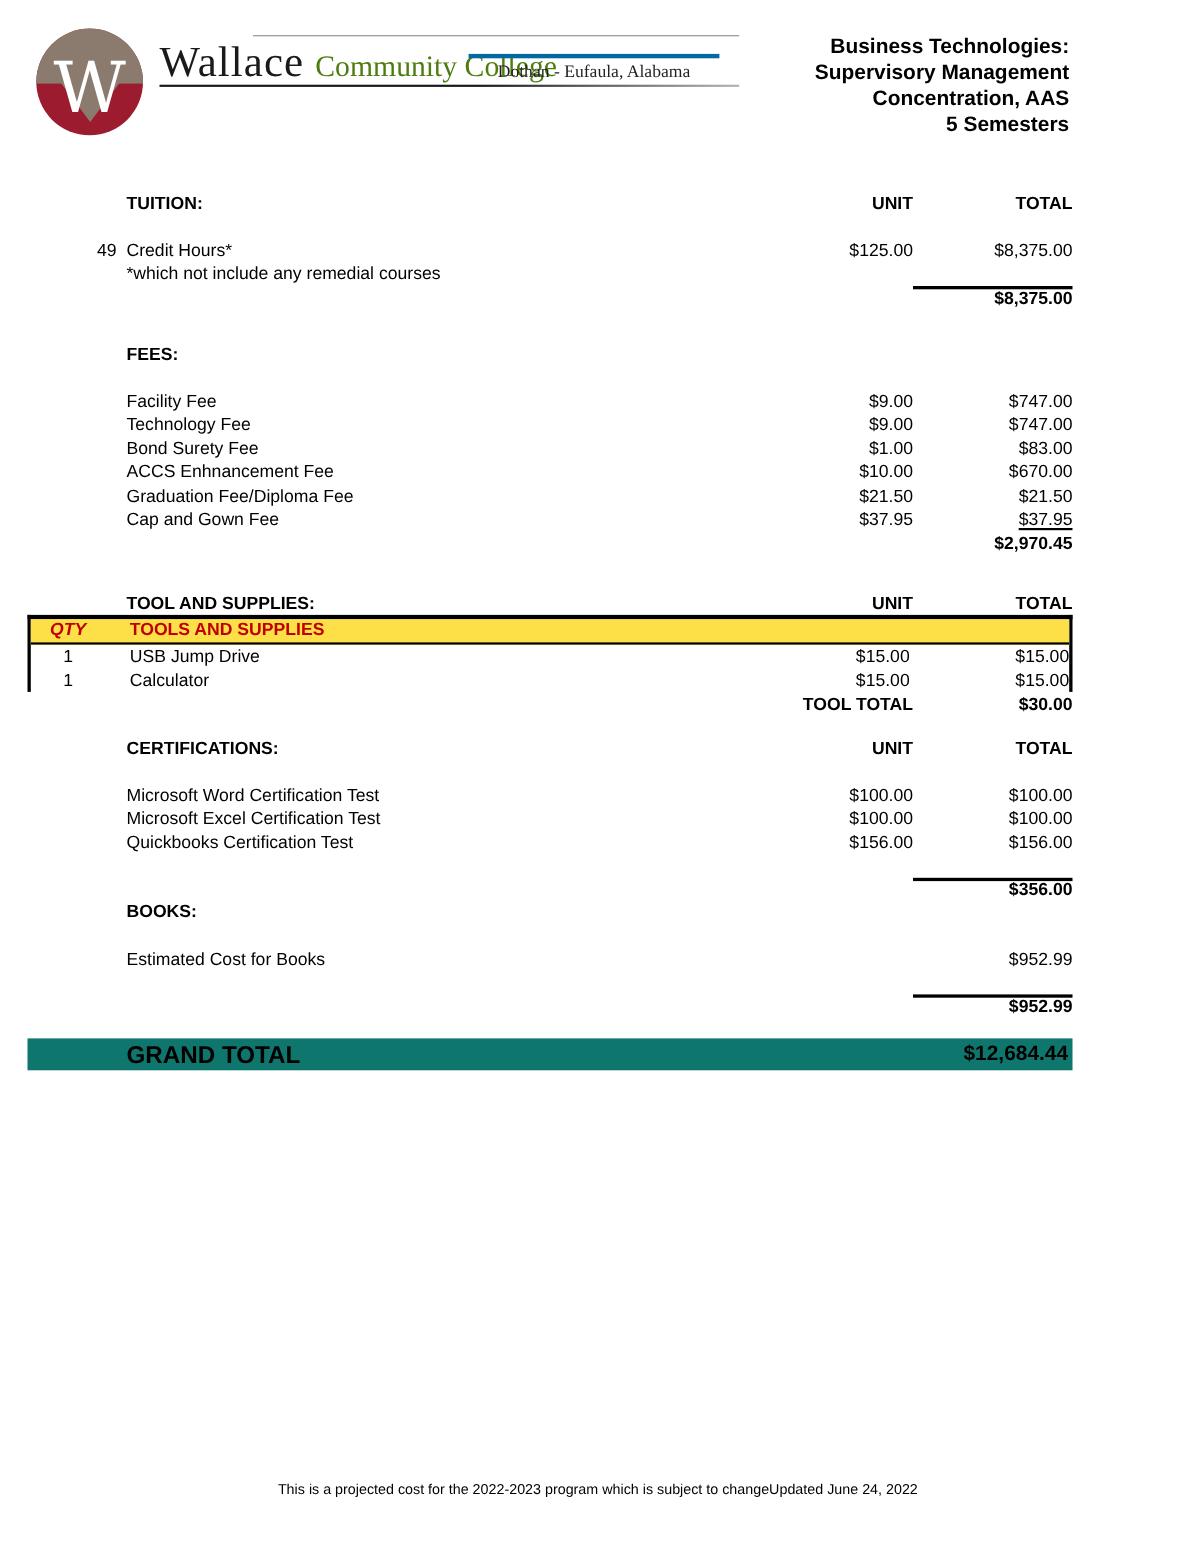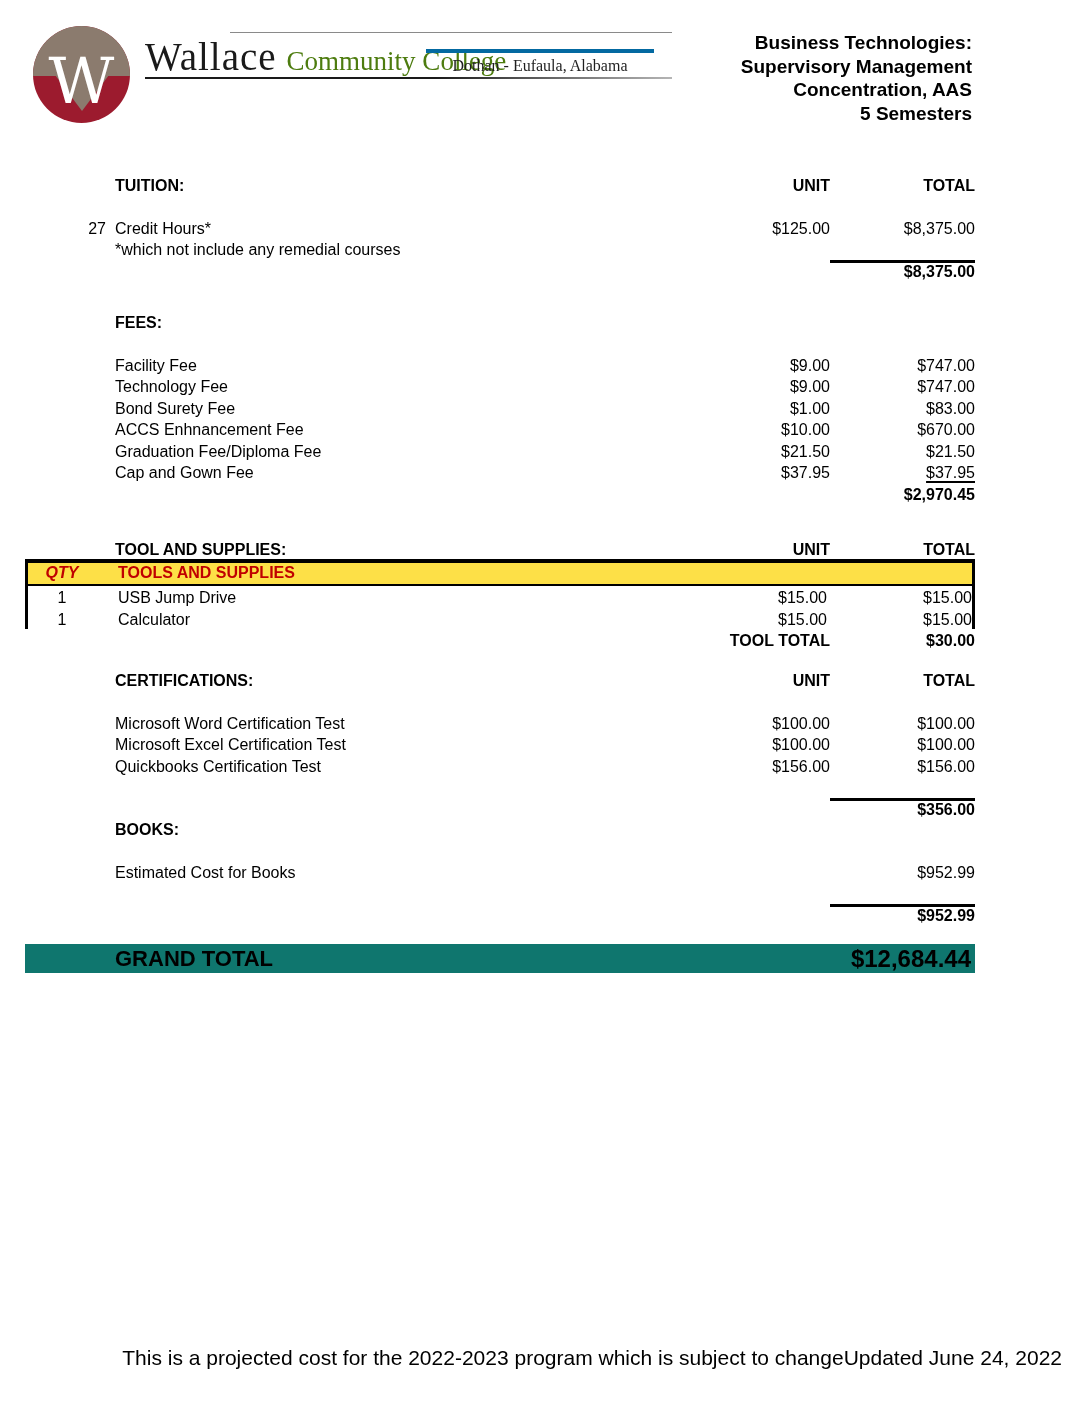--- a/index.html
+++ b/index.html
@@ -59,25 +59,25 @@
                box-sizing:border-box; width:950px; }
   .tools-band { background:#fde047; border-bottom:2px solid #000; height:21px;
                 display:flex; align-items:center; }
   .tools-band .c-qty-c { color:#c00000; font-weight:bold; font-style:italic; }
   .tools-band .c-label { color:#c00000; font-weight:bold; }
 
   
   .grand { position:absolute; top:944px; left:0; width:950px; height:29px; background:#0f766e;
            display:flex; align-items:center; font-weight:bold; }
   .grand-label { margin-left:90px; font-size:22px; }
-  .grand-value { margin-left:auto; margin-right:4px; font-size:24px; }
+  .grand-value { margin-left:auto; margin-right:4px; font-size:19px; }
 
   
   .footer { position:absolute; left:25px; right:26px; top:1346px;
-            display:flex; justify-content:flex-end; font-size:21px; }
+            display:flex; justify-content:center; font-size:13px; }
 </style>
 </head>
 <body>
 
 <div class="page">
 
   <div class="logo">
     <div class="logo-top"></div>
     <div class="logo-tri"></div>
     <div class="logo-w">W</div>
@@ -103,21 +103,21 @@
 
     <div class="sec" id="sec-tuition">
       <div class="row">
         <div class="c-qty"></div>
         <div class="c-label b">TUITION:</div>
         <div class="c-unit b">UNIT</div>
         <div class="c-total b">TOTAL</div>
       </div>
       <div class="spacer"></div>
       <div class="row">
-        <div class="c-qty">27</div>
+        <div class="c-qty">49</div>
         <div class="c-label">Credit Hours*</div>
         <div class="c-unit">$125.00</div>
         <div class="c-total">$8,375.00</div>
       </div>
       <div class="row">
         <div class="c-qty"></div>
         <div class="c-label">*which not include any remedial courses</div>
       </div>
       <div class="row rule">
         <div class="c-qty"></div>

